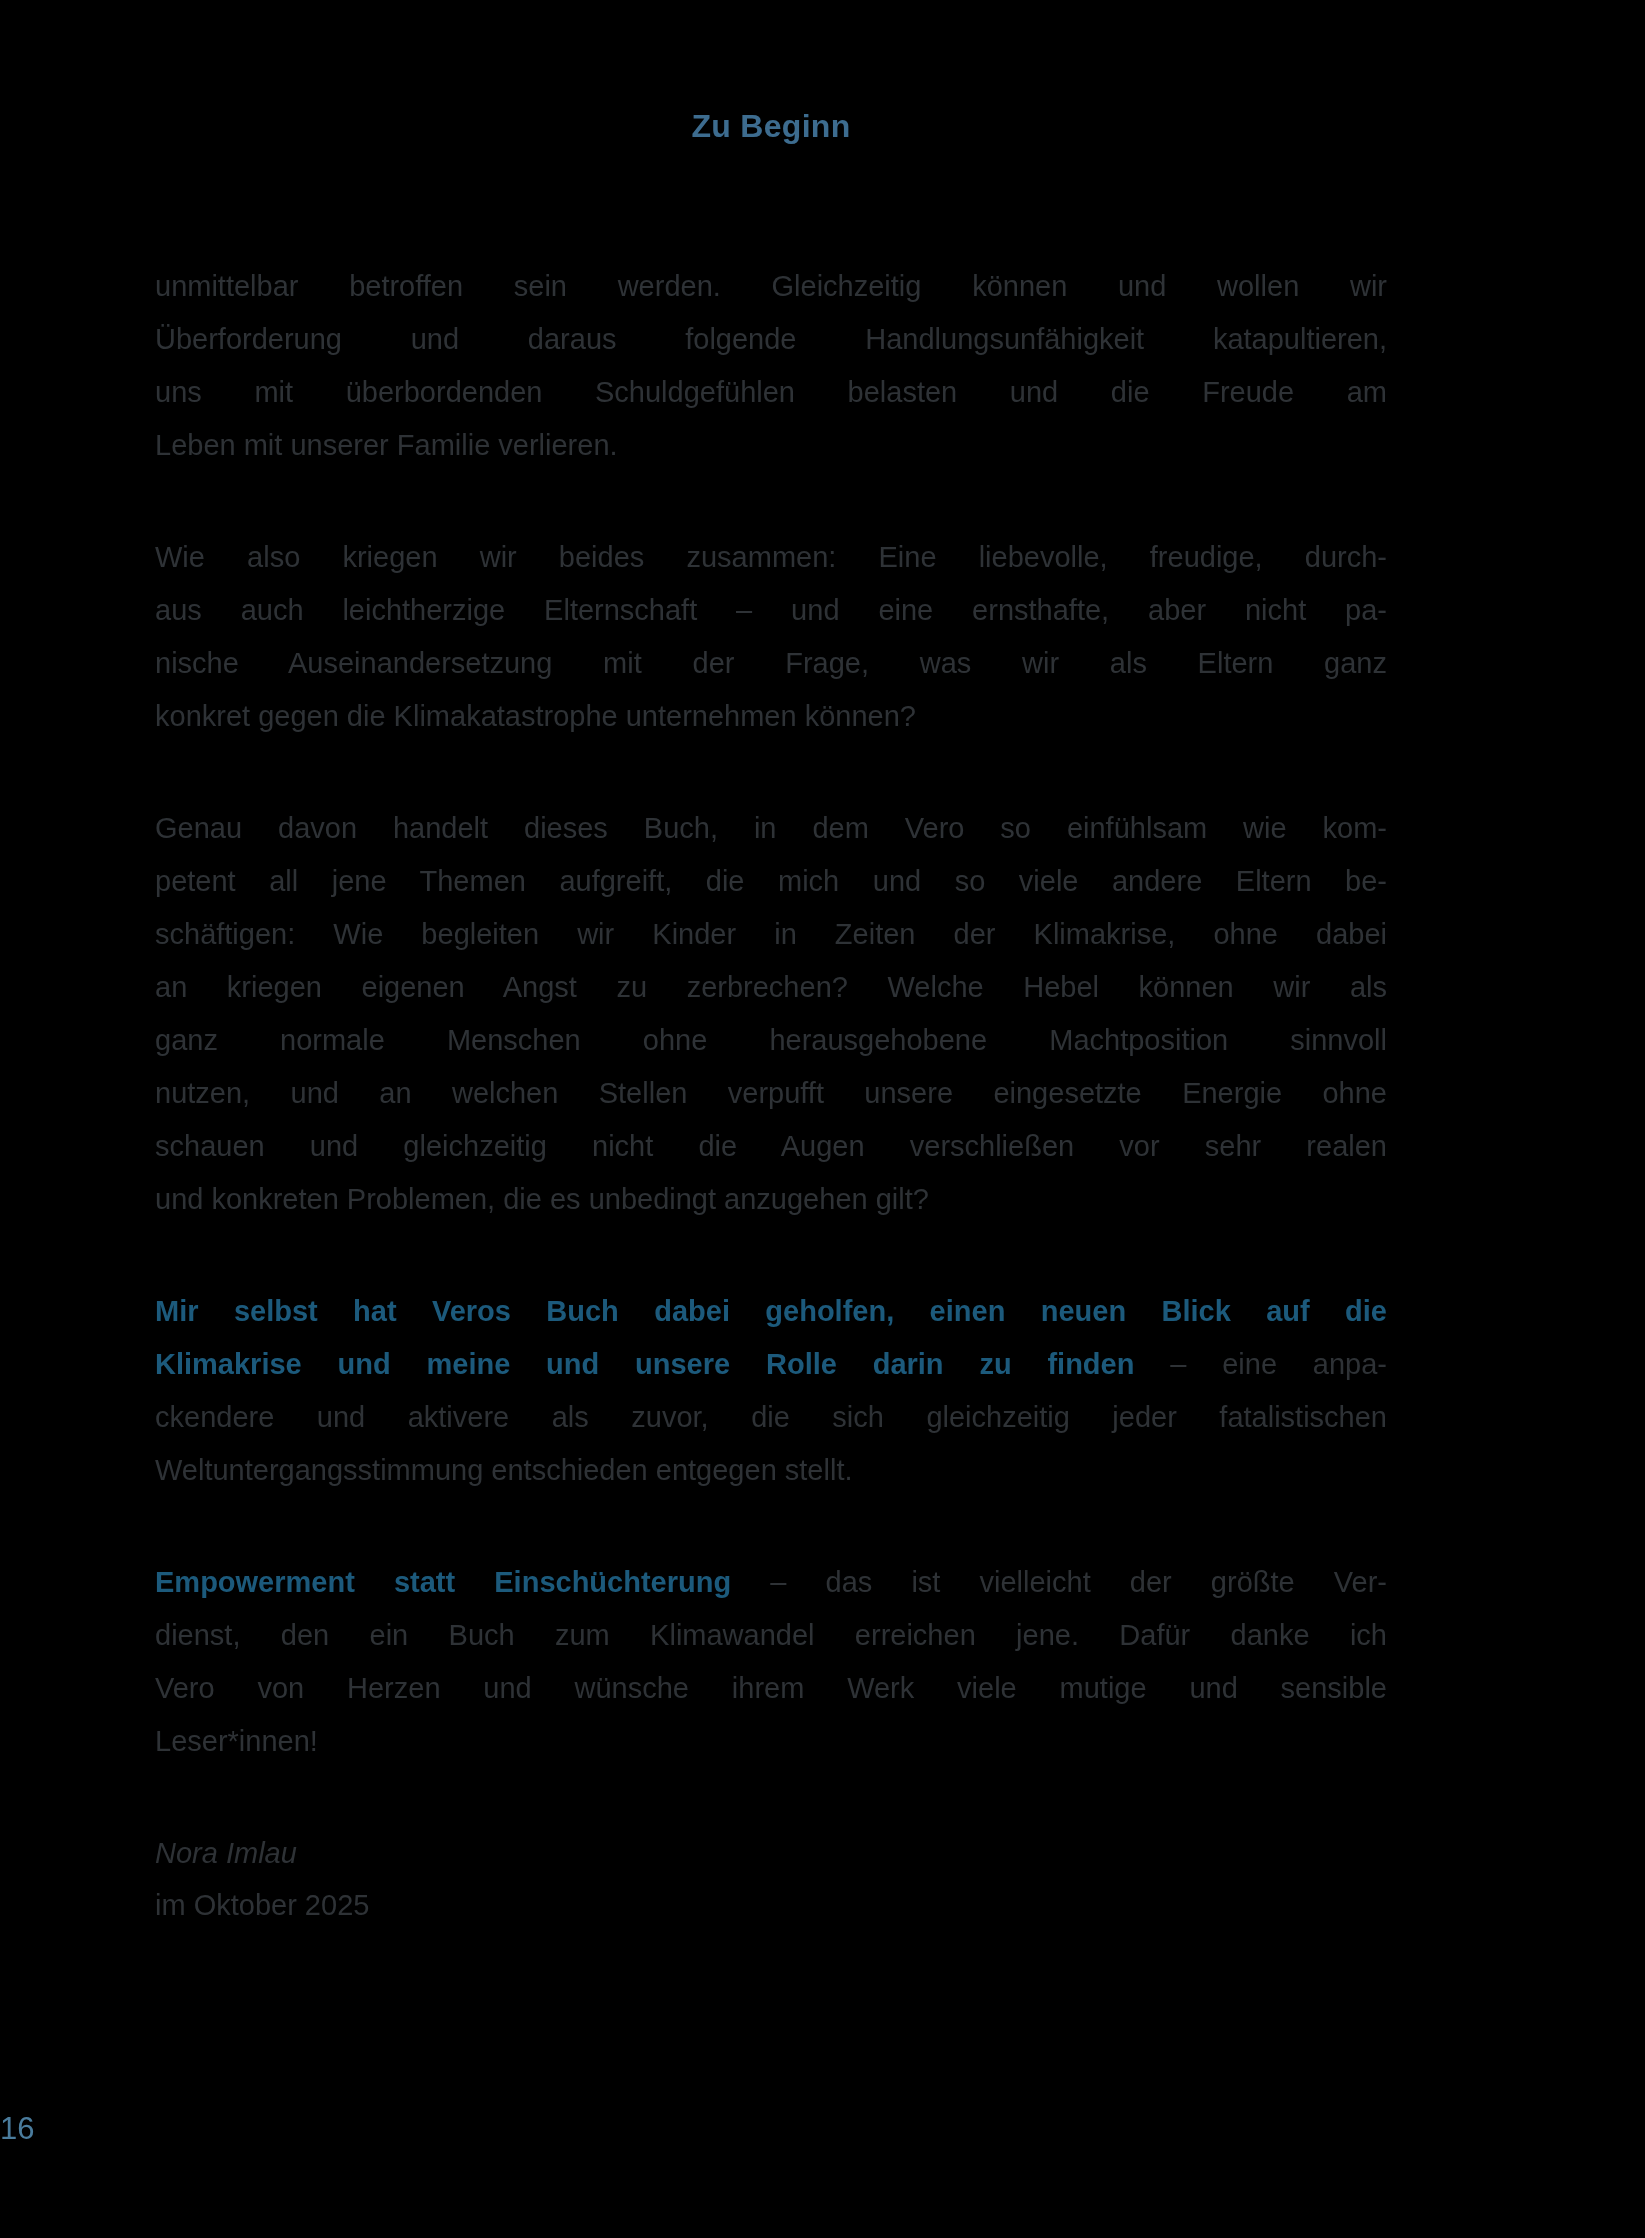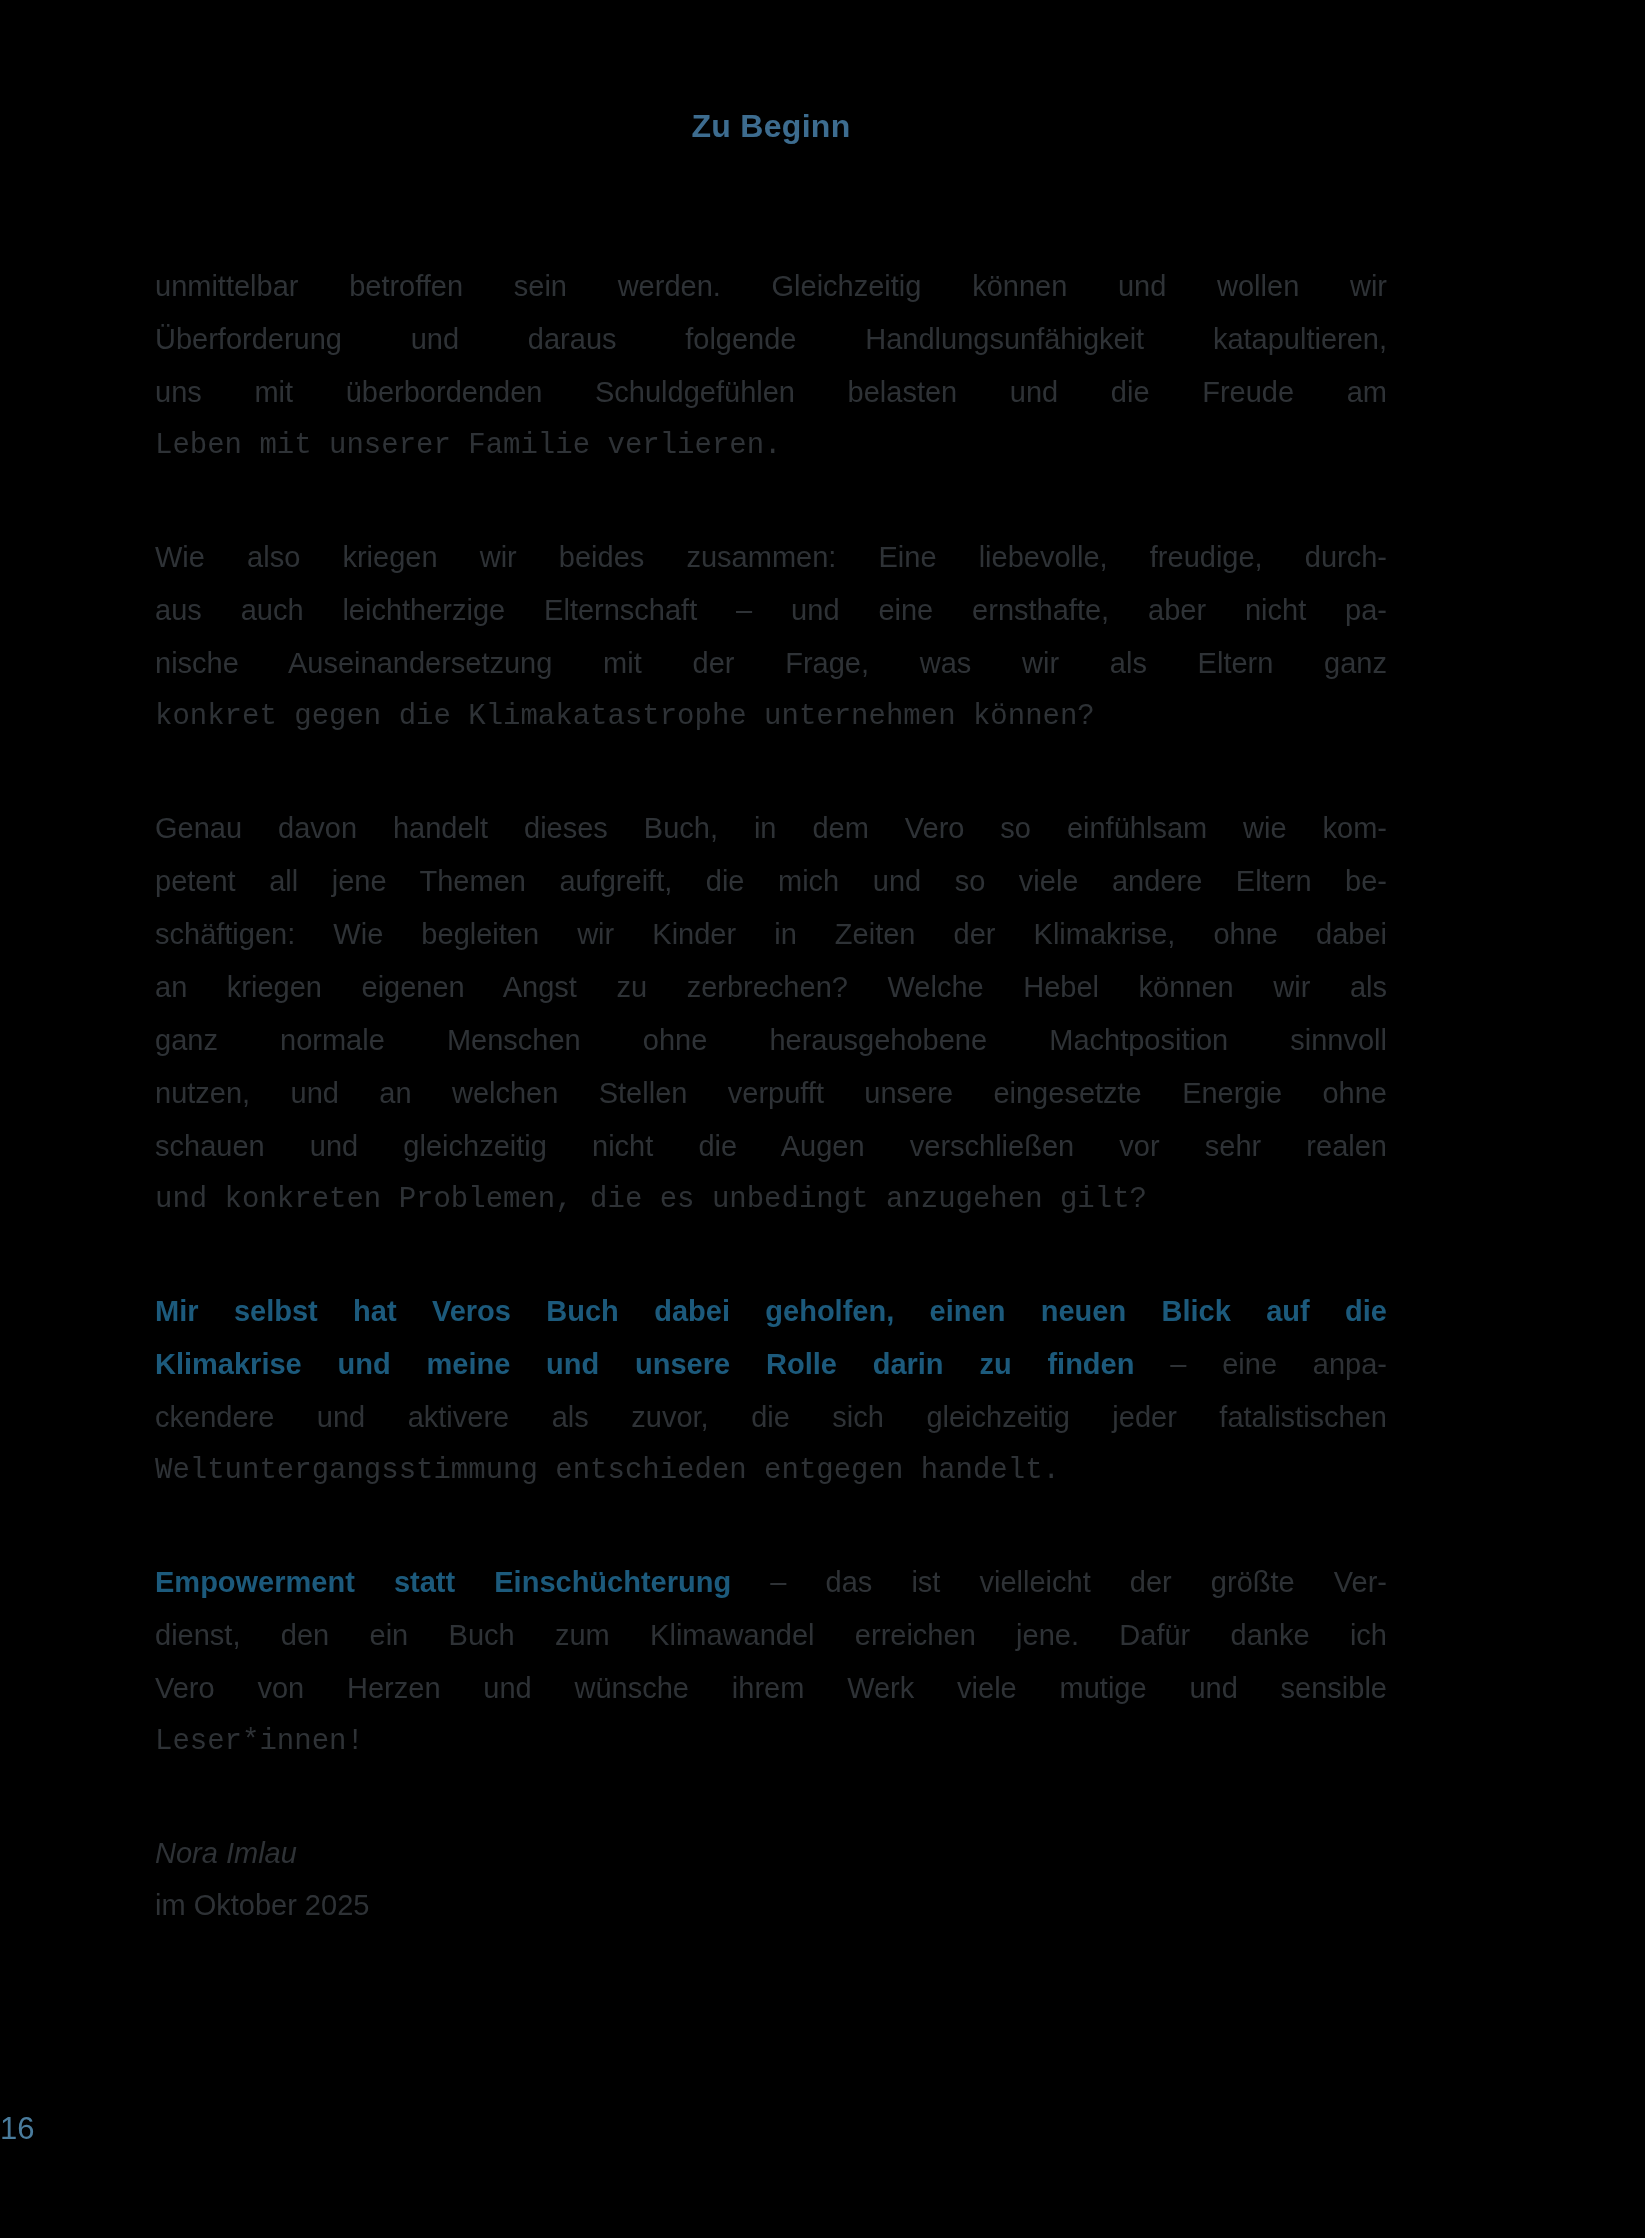--- a/index.html
+++ b/index.html
@@ -38,21 +38,20 @@
   .para {
     margin: 0 0 59px 0;
   }
   .line {
     text-align: justify;
     text-align-last: justify;
   }
   .line.last {
     text-align: left;
     text-align-last: left;
-    font-family: Liberation Mono, monospace;
   }
   .seg-normal {
     color: var(--body-color, #2e3236);
     font-weight: normal;
   }
   .seg-bold-accent {
     color: var(--accent-bold, #1c5a7c);
     font-weight: bold;
   }
   .signature {
@@ -103,21 +102,21 @@
         <div class="line"><span class="seg-normal">an kriegen eigenen Angst zu zerbrechen? Welche Hebel können wir als</span></div>
         <div class="line"><span class="seg-normal">ganz normale Menschen ohne herausgehobene Machtposition sinnvoll</span></div>
         <div class="line"><span class="seg-normal">nutzen, und an welchen Stellen verpufft unsere eingesetzte Energie ohne</span></div>
         <div class="line"><span class="seg-normal">schauen und gleichzeitig nicht die Augen verschließen vor sehr realen</span></div>
         <div class="line last"><span class="seg-normal">und konkreten Problemen, die es unbedingt anzugehen gilt?</span></div>
       </div>
       <div class="para">
         <div class="line"><span class="seg-bold-accent">Mir selbst hat Veros Buch dabei geholfen, einen neuen Blick auf die</span></div>
         <div class="line"><span class="seg-bold-accent">Klimakrise und meine und unsere Rolle darin zu finden</span><span class="seg-normal"> – eine anpa-</span></div>
         <div class="line"><span class="seg-normal">ckendere und aktivere als zuvor, die sich gleichzeitig jeder fatalistischen</span></div>
-        <div class="line last"><span class="seg-normal">Weltuntergangsstimmung entschieden entgegen handelt.</span></div>
+        <div class="line last"><span class="seg-normal">Weltuntergangsstimmung entschieden entgegen stellt.</span></div>
       </div>
       <div class="para">
         <div class="line"><span class="seg-bold-accent">Empowerment statt Einschüchterung</span><span class="seg-normal"> – das ist vielleicht der größte Ver-</span></div>
         <div class="line"><span class="seg-normal">dienst, den ein Buch zum Klimawandel erreichen jene. Dafür danke ich</span></div>
         <div class="line"><span class="seg-normal">Vero von Herzen und wünsche ihrem Werk viele mutige und sensible</span></div>
         <div class="line last"><span class="seg-normal">Leser*innen!</span></div>
       </div>
       <div class="signature">
       <span class="sig-name">Nora Imlau</span>
       <span class="sig-date">im Oktober 2025</span>

